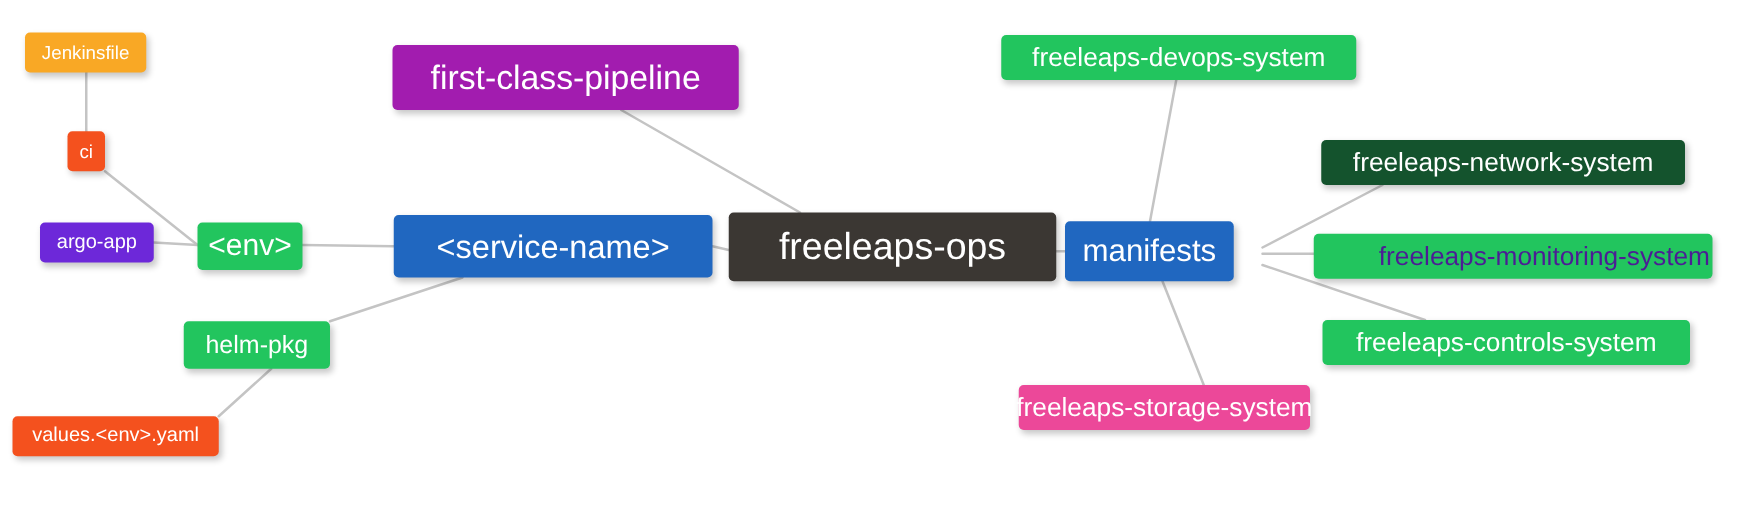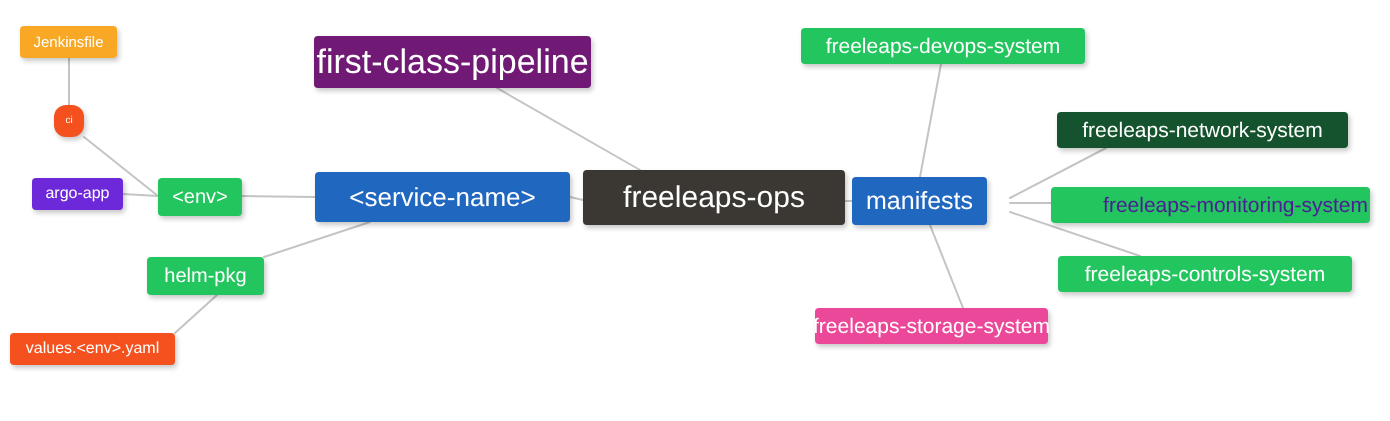--- a/index.html
+++ b/index.html
@@ -68,36 +68,36 @@
       <path d="M 920 177 L 941 64" class="edge" stroke="#c4c4c4"></path>
       <path d="M 1010 198 L 1106 148" class="edge" stroke="#c4c4c4"></path>
       <path d="M 1010 203 L 1051 203" class="edge" stroke="#c4c4c4"></path>
       <path d="M 1010 212 L 1140 256" class="edge" stroke="#c4c4c4"></path>
       <path d="M 930 225 L 963 308" class="edge" stroke="#c4c4c4"></path>
     </svg>
   <div id="node-layer">
       <div class="node" style="left: 583px; top: 170px; width: 262px; height: 55px; background: rgb(59, 55, 51); font-size: 30px; color: rgb(255, 255, 255);">
         <span class="node-label">freeleaps-ops</span>
       </div>
-      <div class="node" style="left: 314px; top: 36px; width: 277px; height: 52px; background: #701a75; font-size: 34px; color: rgb(255, 255, 255);">
+      <div class="node" style="left: 314px; top: 36px; width: 277px; height: 52px; background: #a21caf; font-size: 27px; color: rgb(255, 255, 255);">
         <span class="node-label">first-class-pipeline</span>
       </div>
       <div class="node" style="left: 315px; top: 172px; width: 255px; height: 50px; background: rgb(32, 103, 192); font-size: 26px; color: rgb(255, 255, 255);">
         <span class="node-label">&lt;service-name&gt;</span>
       </div>
       <div class="node" style="left: 852px; top: 177px; width: 135px; height: 48px; background: rgb(32, 103, 192); font-size: 25px; color: rgb(255, 255, 255);">
         <span class="node-label">manifests</span>
       </div>
-      <div class="node" style="left: 158px; top: 178px; width: 84px; height: 38px; background: rgb(34, 197, 94); font-size: 20px; color: rgb(255, 255, 255);">
+      <div class="node" style="left: 158px; top: 178px; width: 84px; height: 38px; background: rgb(34, 197, 94); font-size: 24px; color: rgb(255, 255, 255);">
         <span class="node-label">&lt;env&gt;</span>
       </div>
       <div class="node" style="left: 147px; top: 257px; width: 117px; height: 38px; background: rgb(34, 197, 94); font-size: 20px; color: rgb(255, 255, 255);">
         <span class="node-label">helm-pkg</span>
       </div>
-      <div class="node" style="left: 54px; top: 105px; width: 30px; height: 32px; background: rgb(244, 81, 30); font-size: 10px; color: rgb(255, 255, 255); border-radius: 12px;">
+      <div class="node" style="left: 54px; top: 105px; width: 30px; height: 32px; background: rgb(244, 81, 30); font-size: 15px; color: rgb(255, 255, 255);">
         <span class="node-label">ci</span>
       </div>
       <div class="node" style="left: 32px; top: 178px; width: 91px; height: 32px; background: #6d28d9; font-size: 16px; color: rgb(255, 255, 255);">
         <span class="node-label">argo-app</span>
       </div>
       <div class="node" style="left: 10px; top: 333px; width: 165px; height: 32px; background: rgb(244, 81, 30); font-size: 16px; color: rgb(255, 255, 255);">
         <span class="node-label">values.&lt;env&gt;.yaml</span>
       </div>
       <div class="node" style="left: 20px; top: 26px; width: 97px; height: 32px; background: rgb(249, 168, 37); font-size: 15px; color: rgb(255, 255, 255);">
         <span class="node-label">Jenkinsfile</span>

